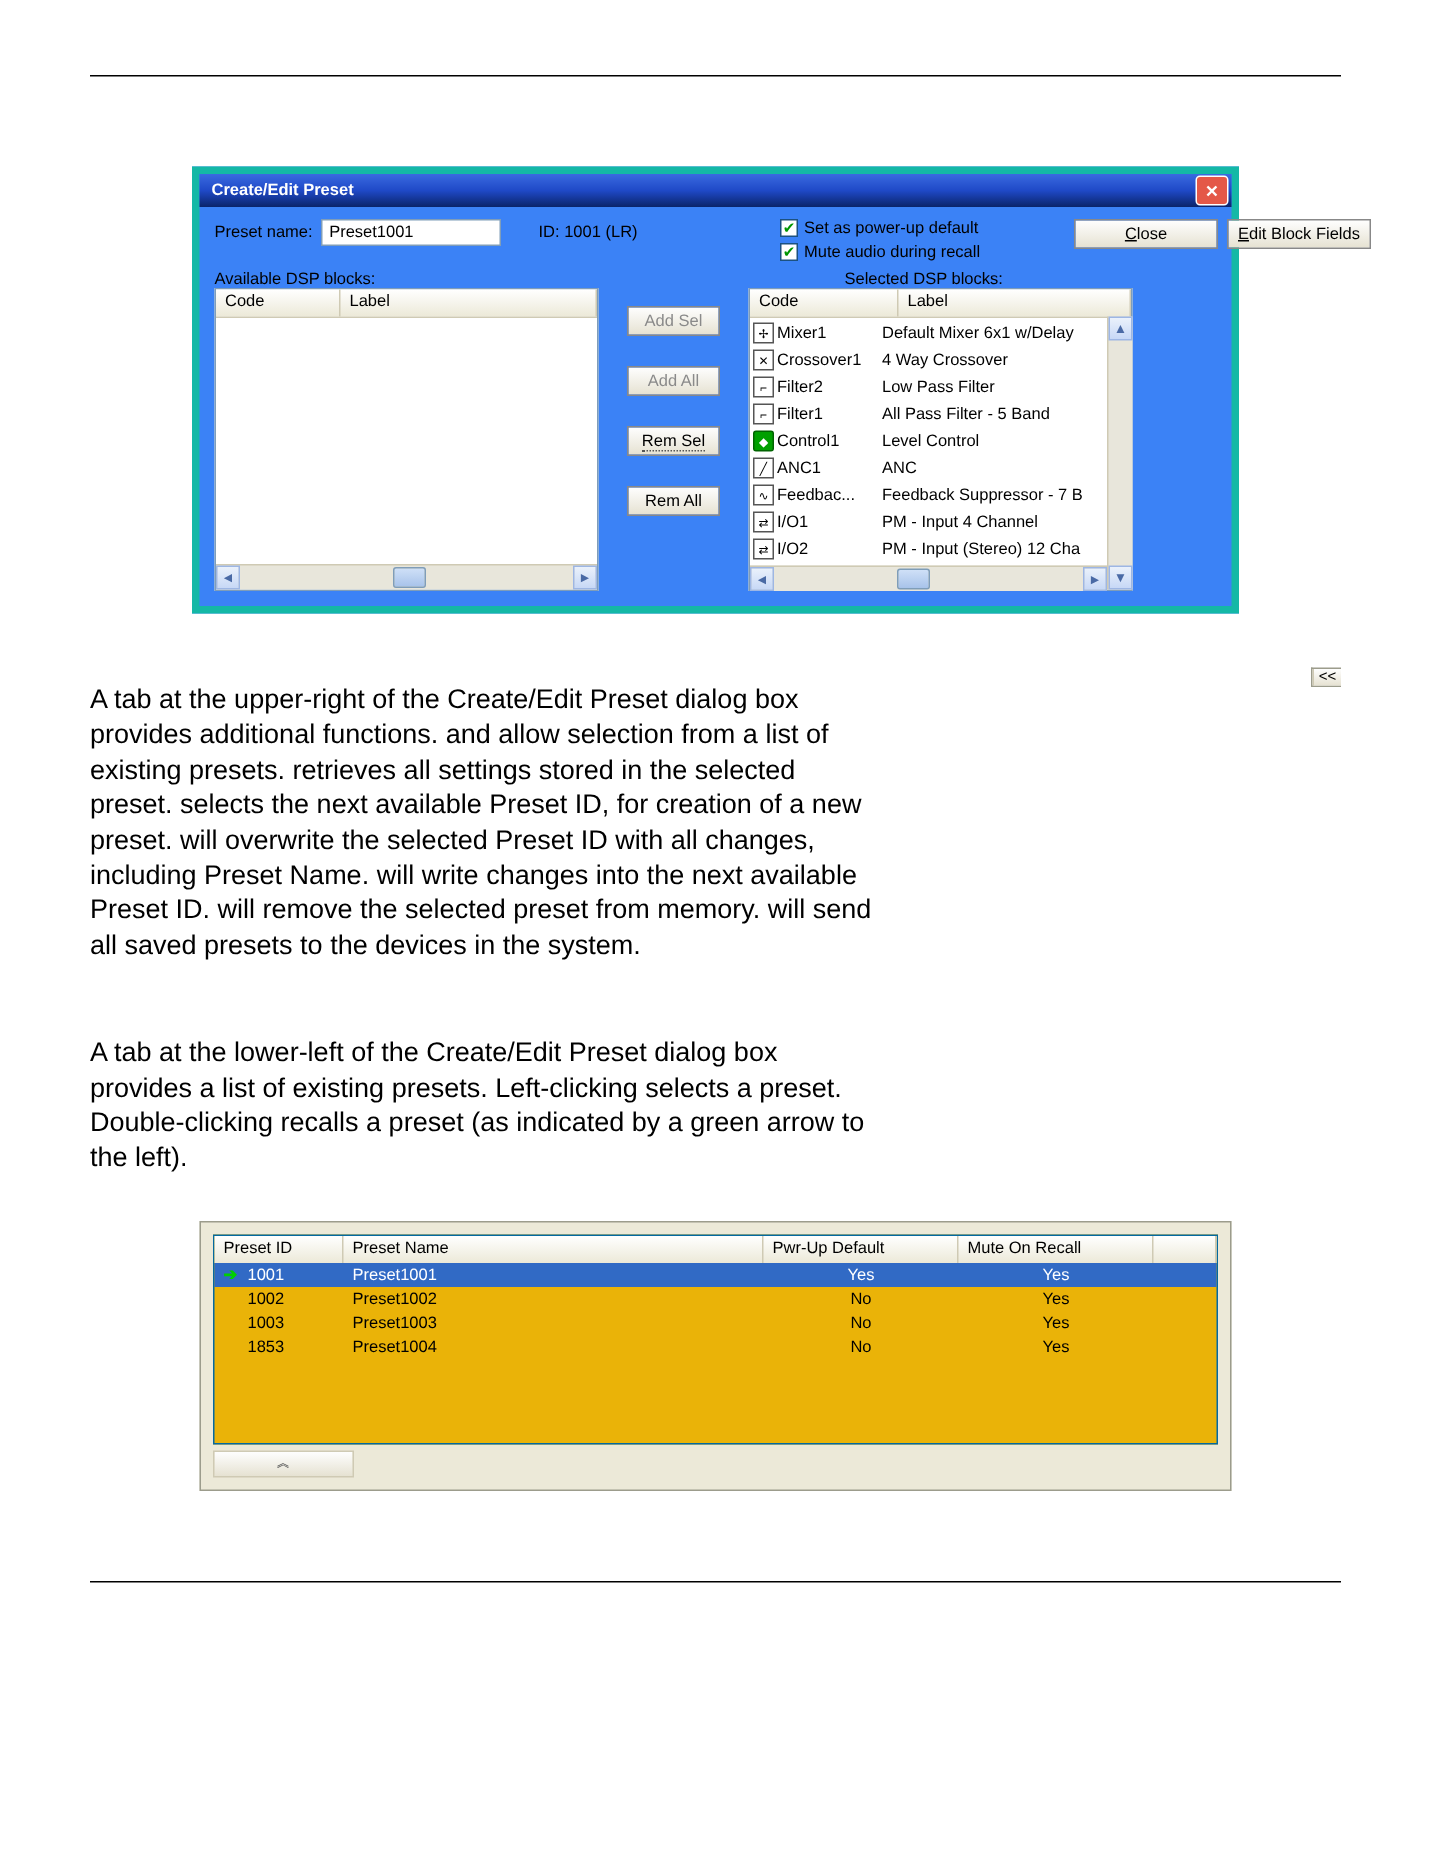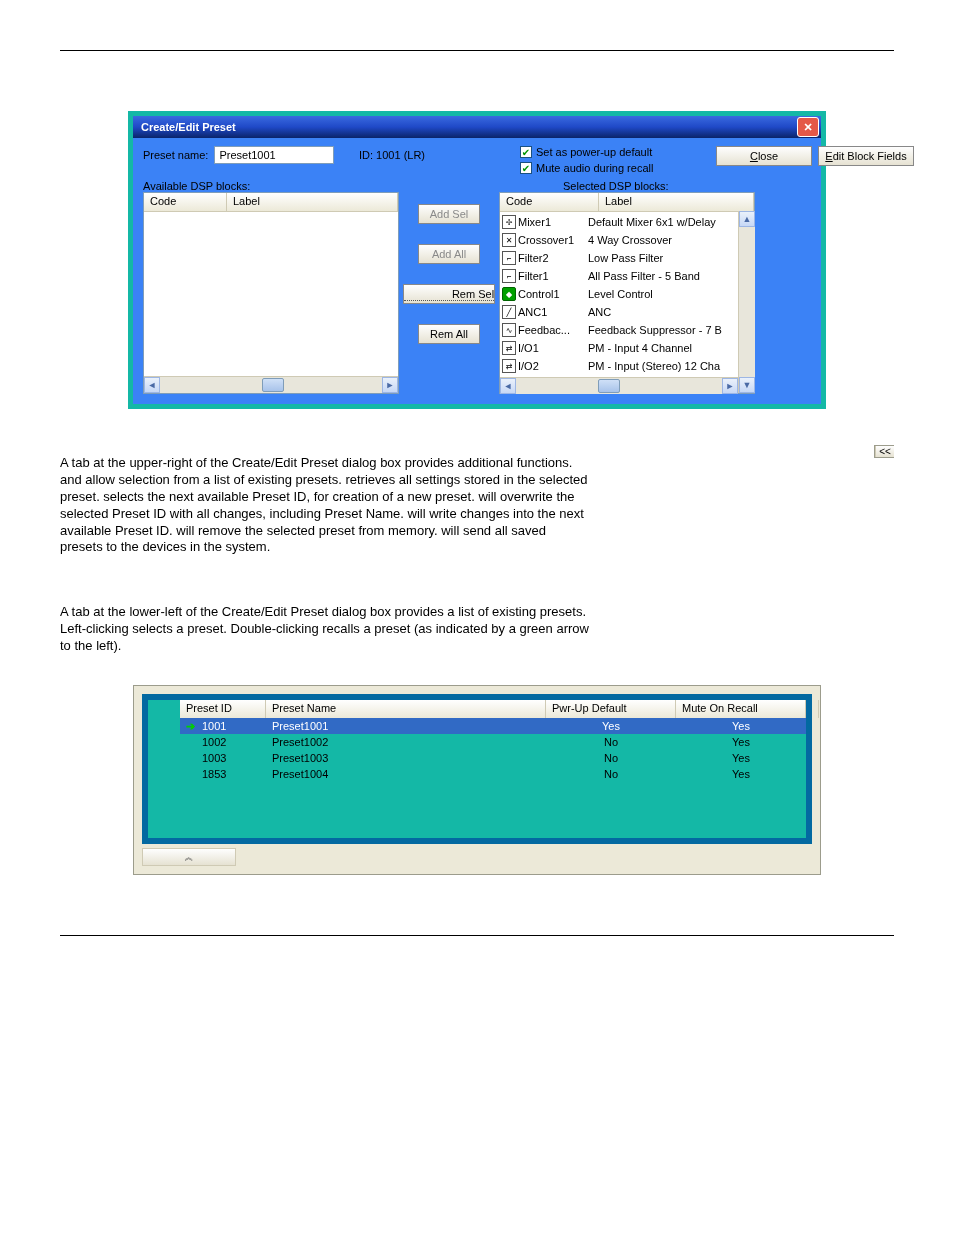--- a/index.html
+++ b/index.html
@@ -176,25 +176,25 @@
   }
   .vscroll .track { flex: 1; position: relative; }
   .mid-btns {
     display: flex;
     flex-direction: column;
     gap: 20px;
     align-items: center;
     padding-top: 12px;
   }
   .mid-btns .btn { min-width: 62px; }
-  .btn .dotted { border-bottom: 1px dotted #555; padding-left: 48px; }
+  .btn .dotted { border-bottom: 1px dotted #555; }
 
   
   .para {
-    font-size: 13px;
+    font-size: 18px;
     font-family: Arial, sans-serif;
     line-height: 1.3;
     width: 530px;
     margin: 10px 0;
   }
 
   
   .right-panel-wrap {
     display: flex;
     align-items: flex-start;
@@ -230,23 +230,22 @@
   
   .preset-table-wrap {
     width: 688px;
     margin: 0 auto;
     border: 1px solid #9c9c8c;
     background: #ece9d8;
     padding: 8px;
     box-sizing: border-box;
   }
   .preset-table {
-    background: #14b8a6;
-    border: 6px solid #0369a1;
-    padding-left: 32px;
+    background: #eab308;
+    border: 1px solid #0369a1;
   }
   .pt-head {
     display: grid;
     grid-template-columns: 86px 280px 130px 130px 1fr;
     background: linear-gradient(#fff,#ece9d8);
     height: 18px;
   }
   .pt-head span {
     padding: 2px 6px;
     border-right: 1px solid #cfcab4;

